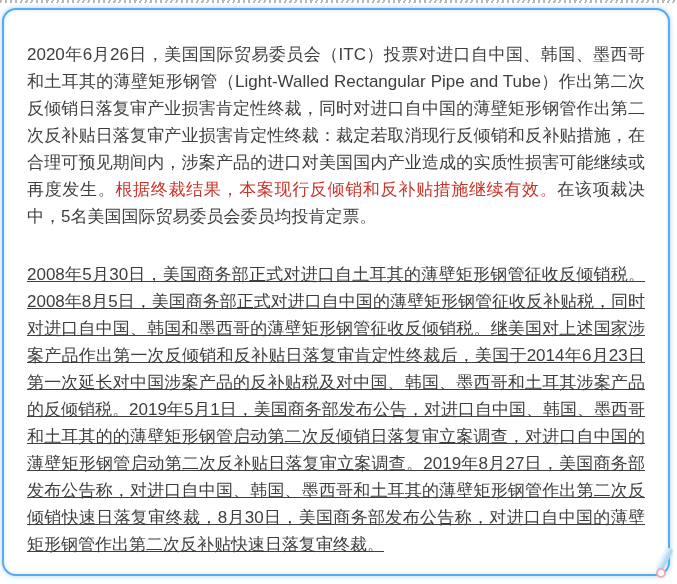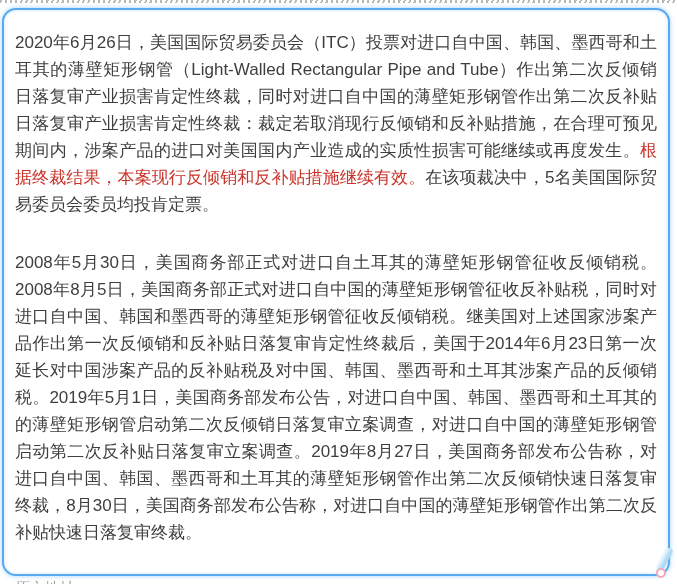--- a/index.html
+++ b/index.html
@@ -35,28 +35,29 @@
     height: 568px;
     box-sizing: border-box;
     background: #ffffff;
     border: 2px solid var(--border-blue, #58a9f2);
     border-radius: 14px;
     box-shadow: 0 0 5px rgba(116, 186, 246, 0.65),
                 inset 0 0 4px rgba(158, 209, 248, 0.45);
     padding: 19px 11px 0 11px;
   }
   .para {
-    margin: 0;
+    margin: 12px;
     font-size: 17px;
     line-height: 27px;
     color: var(--text-dark, #3e3e3e);
     text-align: justify;
   }
   .para + .para {
     margin-top: 31px;
+    text-decoration: underline;
   }
   .red {
     color: var(--highlight-red, #c9342b);
   }
   .source {
     margin-top: 30px;
     color: var(--muted-gray, #9c9c9c);
   }
   .source-label {
     font-size: 15px;

